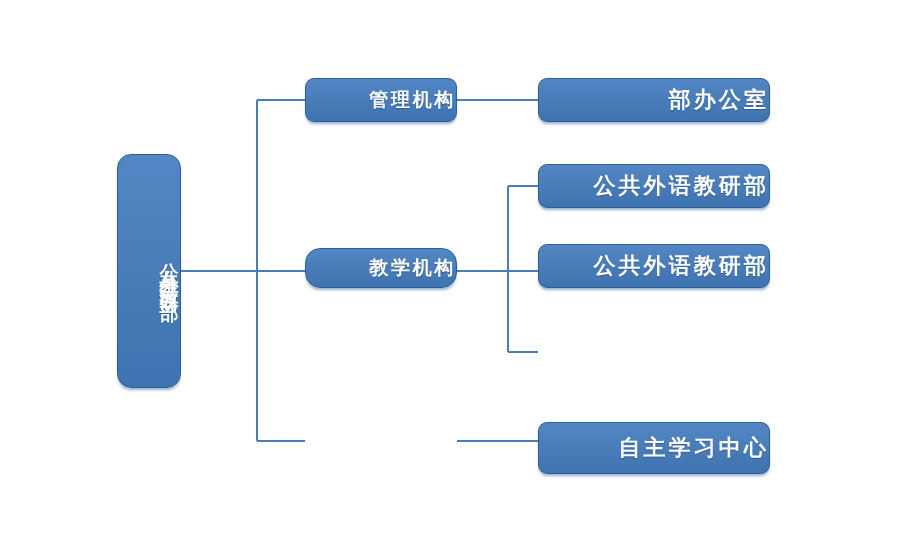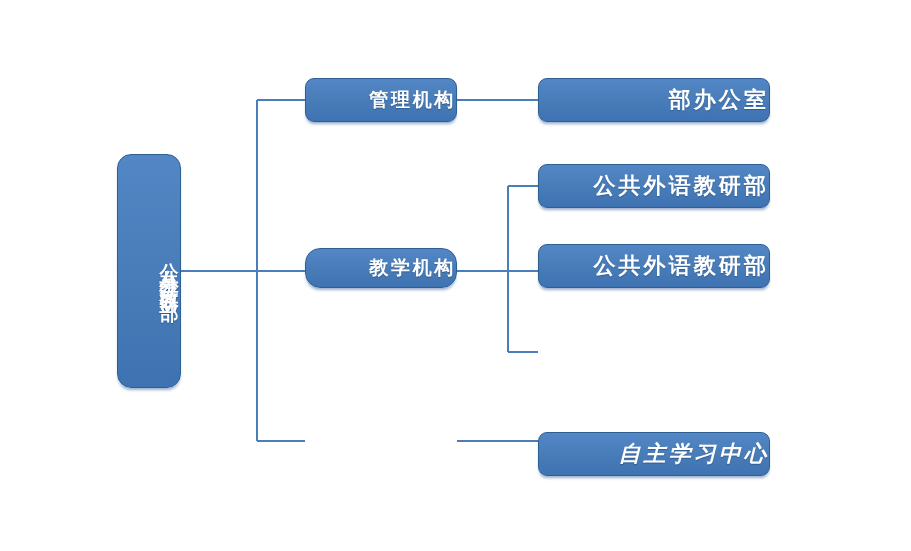--- a/index.html
+++ b/index.html
@@ -79,21 +79,21 @@
   #node-root      { left: 117px; top: 154px; width: 64px;  height: 234px; }
 
   #node-mid-0     { left: 305px; top:  78px; width: 152px; height: 44px; }
   #node-mid-1     { left: 305px; top: 248px; width: 152px; height: 40px; border-radius: 15px; }
   #node-mid-2     { left: 305px; top: 419px; width: 152px; height: 44px; }
 
   #node-leaf-0    { left: 538px; top:  78px; width: 232px; height: 44px; }
   #node-leaf-1    { left: 538px; top: 164px; width: 232px; height: 44px; }
   #node-leaf-2    { left: 538px; top: 244px; width: 232px; height: 44px; }
   #node-leaf-3    { left: 538px; top: 329px; width: 232px; height: 44px; }
-  #node-leaf-4    { left: 538px; top: 432px; width: 232px; height: 44px; font-style: italic; }
+  #node-leaf-4    { left: 538px; top: 422px; width: 232px; height: 52px; }
 </style>
 </head>
 <body>
 
 <div id="org-chart">
 
   <svg id="connectors" viewBox="0 0 911 551" width="911" height="551" xmlns="http://www.w3.org/2000/svg">
     <g stroke="#4a7ebb" stroke-width="1.4" fill="none" shape-rendering="crispEdges">
 
       <path d="M181 271 H257"></path>

